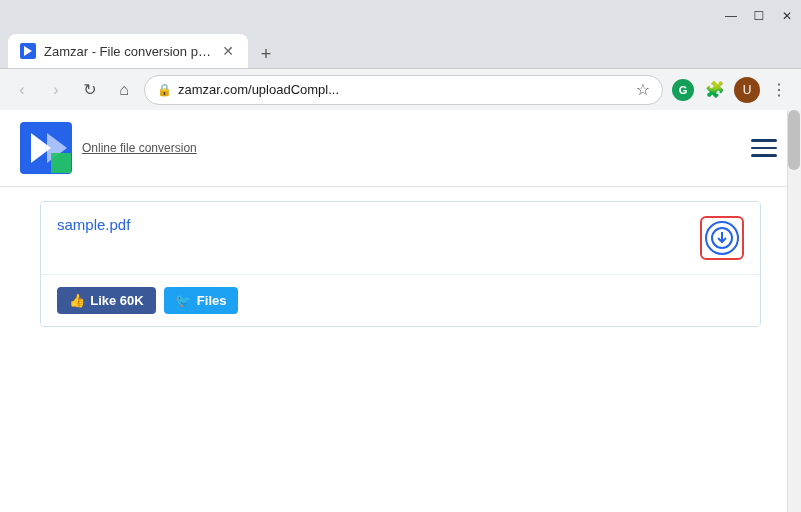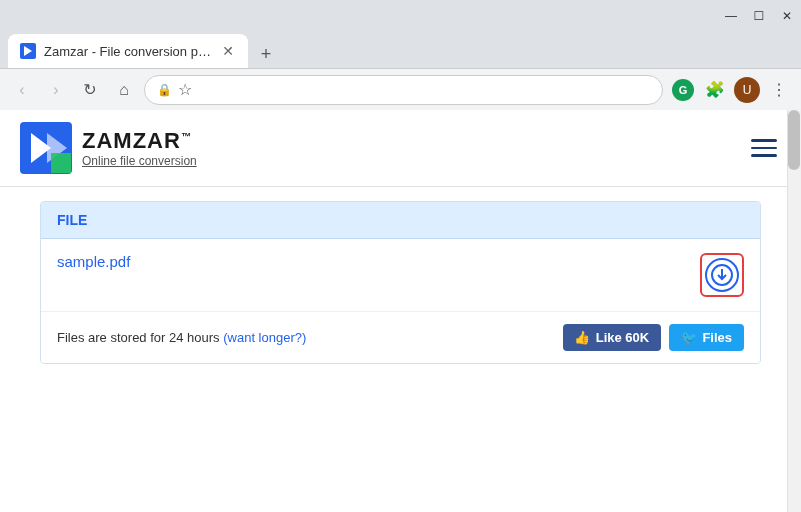--- a/index.html
+++ b/index.html
@@ -388,20 +388,21 @@
     <div class="tab-new">+</div>
   </div>
 
   <div class="toolbar">
     <div class="nav-btn disabled">‹</div>
     <div class="nav-btn disabled">›</div>
     <div class="nav-btn">↻</div>
     <div class="nav-btn">⌂</div>
     <div class="address-bar-container">
       <span class="lock-icon">🔒</span>
+      <span class="address-text">zamzar.com/uploadCompl...</span>
       <span class="star-icon">☆</span>
     </div>
     <div class="toolbar-right">
       <div class="toolbar-icon">
         <div class="grammarly-icon">G</div>
       </div>
       <div class="toolbar-icon">
         <span>🧩</span>
       </div>
       <div class="toolbar-icon">
@@ -422,55 +423,46 @@
         <svg width="50" height="50" viewBox="0 0 50 50">
           <rect width="50" height="50" rx="3" fill="#2563eb"></rect>
 
           <polygon points="10,10 30,25 10,40" fill="white"></polygon>
           <polygon points="26,10 46,25 26,40" fill="white" opacity="0.6"></polygon>
 
           <polygon points="30,30 50,30 50,50 30,50" fill="#22c55e" opacity="0.9"></polygon>
         </svg>
       </div>
       <div class="zamzar-brand">
-        <div class="zamzar-name">
-          <span>ZAMZAR</span><span class="zamzar-tm">™</span>
-        </div>
         <div class="zamzar-tagline">Online file conversion</div>
       </div>
     </div>
     <div class="hamburger">
       <div class="hamburger-line"></div>
       <div class="hamburger-line"></div>
       <div class="hamburger-line"></div>
     </div>
   </div>
 
   <div class="main-content">
     <div style="padding: 14px 20px 0 20px;">
       <div class="table-container">
-        <div class="table-header">FILE</div>
         <div class="table-row">
           <a class="file-link">sample.pdf</a>
           <div class="download-btn-container">
             <div class="download-btn">
               <svg width="22" height="22" viewBox="0 0 22 22">
                 <circle cx="11" cy="11" r="10" fill="none" stroke="#2563eb" stroke-width="2"></circle>
                 <line x1="11" y1="5" x2="11" y2="14" stroke="#2563eb" stroke-width="2"></line>
                 <polyline points="7,11 11,15 15,11" fill="none" stroke="#2563eb" stroke-width="2"></polyline>
               </svg>
             </div>
           </div>
         </div>
         <div class="footer-row">
-          <div class="footer-left">
-            <span class="footer-text">
-              <span>Files are stored for </span><span>24 hours</span>&nbsp;<a class="want-longer">(want longer?)</a>
-            </span>
-          </div>
           <div class="footer-buttons">
             <button class="fb-btn">
               <span>👍</span>
               <span>Like 60K</span>
             </button>
             <button class="tw-btn">
               <span>🐦</span>
               <span>Files</span>
             </button>
           </div>

